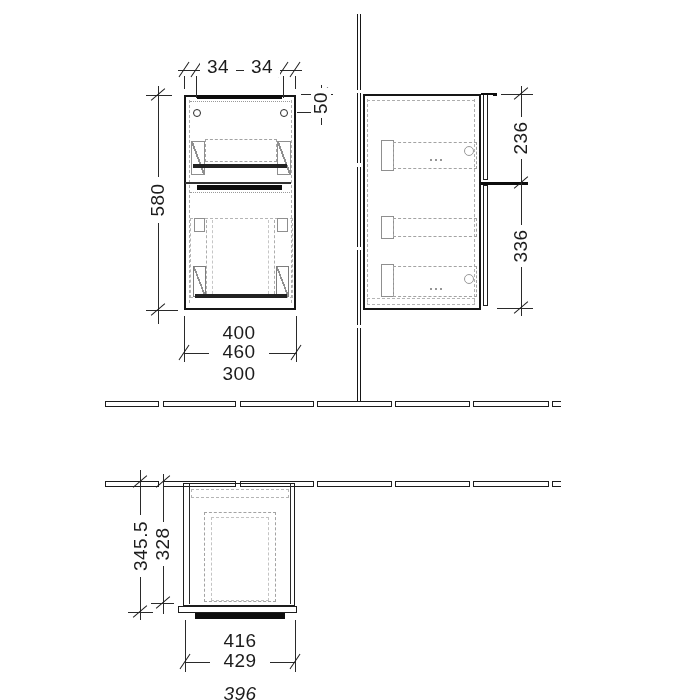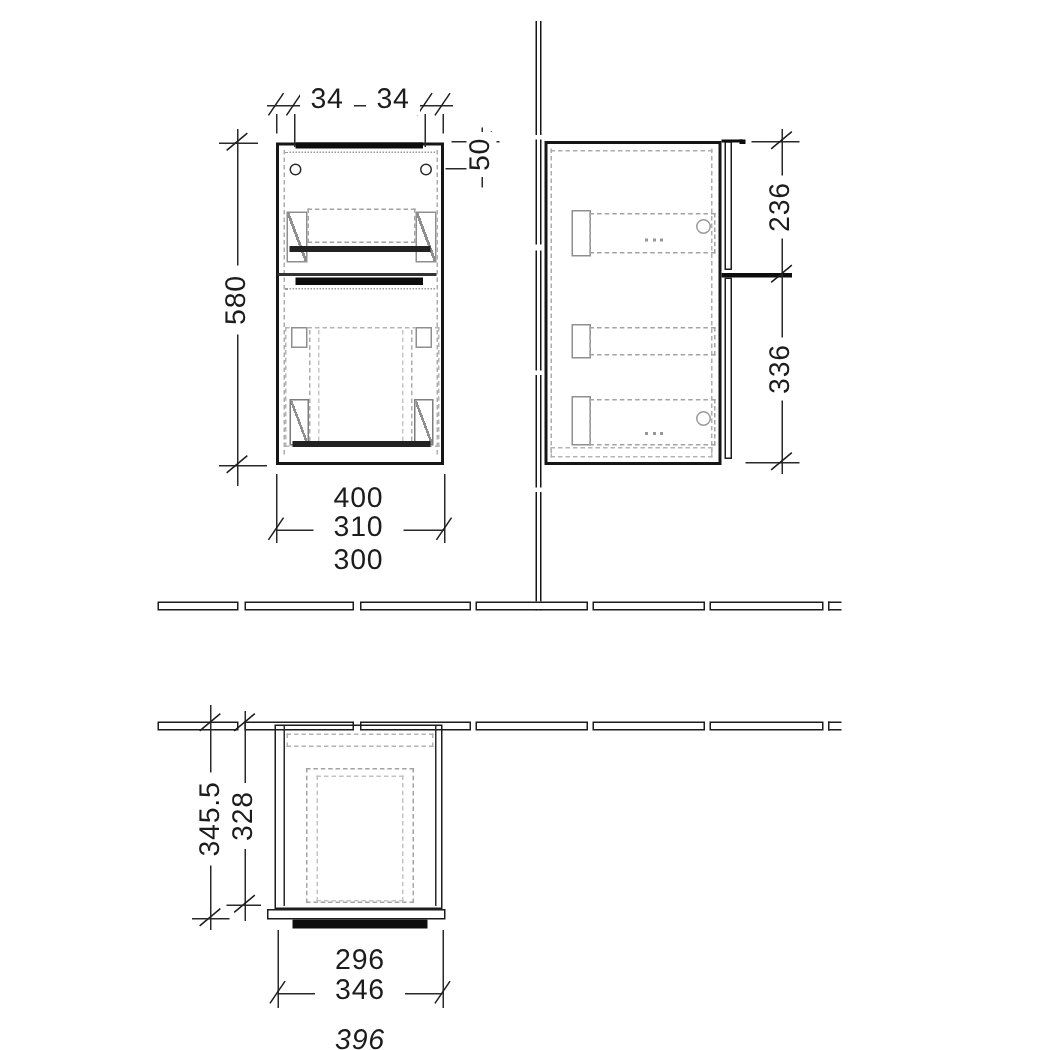--- a/index.html
+++ b/index.html
@@ -105,21 +105,21 @@
     <div class="tick tick-v" style="left:158px;top:95px;"></div>
     <div class="tick tick-v" style="left:158px;top:310px;"></div>
     <div class="lbl rot" style="left:135px;top:190px;width:46px;">580</div>
 
     <div class="vline" style="left:184px;top:316px;height:46px;border-left-width:1px;"></div>
     <div class="vline" style="left:296px;top:316px;height:46px;border-left-width:1px;"></div>
     <div class="lbl" style="left:209px;top:323px;width:60px;">400</div>
     <div class="hline" style="left:184px;top:353px;width:112px;"></div>
     <div class="tick tick-h" style="left:184px;top:353px;"></div>
     <div class="tick tick-h" style="left:296px;top:353px;"></div>
-    <div class="lbl" style="left:209px;top:342px;width:60px;">310</div>
+    <div class="lbl" style="left:209px;top:342px;width:60px;">460</div>
     <div class="lbl" style="left:209px;top:364px;width:60px;">300</div>
   </div>
 
   <div>
     <div class="wall" style="top:14px;height:76px;"></div>
     <div class="wall" style="top:93px;height:70px;"></div>
     <div class="wall" style="top:167px;height:80px;"></div>
     <div class="wall" style="top:250px;height:75px;"></div>
     <div class="wall" style="top:328px;height:79px;"></div>
   </div>
@@ -199,21 +199,21 @@
     <div class="hline" style="left:128px;top:612px;width:25px;border-top-width:1px;"></div>
     <div class="lbl rot" style="left:110px;top:536px;width:62px;">345.5</div>
     <div class="vline" style="left:163px;top:474px;height:140px;"></div>
     <div class="tick tick-v" style="left:163px;top:482px;"></div>
     <div class="tick tick-v" style="left:163px;top:603px;"></div>
     <div class="hline" style="left:151px;top:603px;width:23px;border-top-width:1px;"></div>
     <div class="lbl rot" style="left:141px;top:534px;width:44px;">328</div>
 
     <div class="vline" style="left:185px;top:620px;height:52px;border-left-width:1px;"></div>
     <div class="vline" style="left:295px;top:620px;height:52px;border-left-width:1px;"></div>
-    <div class="lbl" style="left:210px;top:631px;width:60px;">296</div>
+    <div class="lbl" style="left:210px;top:631px;width:60px;">416</div>
     <div class="hline" style="left:185px;top:662px;width:110px;"></div>
     <div class="tick tick-h" style="left:185px;top:662px;"></div>
     <div class="tick tick-h" style="left:295px;top:662px;"></div>
-    <div class="lbl" style="left:210px;top:651px;width:60px;">346</div>
+    <div class="lbl" style="left:210px;top:651px;width:60px;">429</div>
     <div class="lbl" style="left:210px;top:684px;width:60px;font-style:italic;">396</div>
   </div>
 
 </div>
 
 </body></html>

